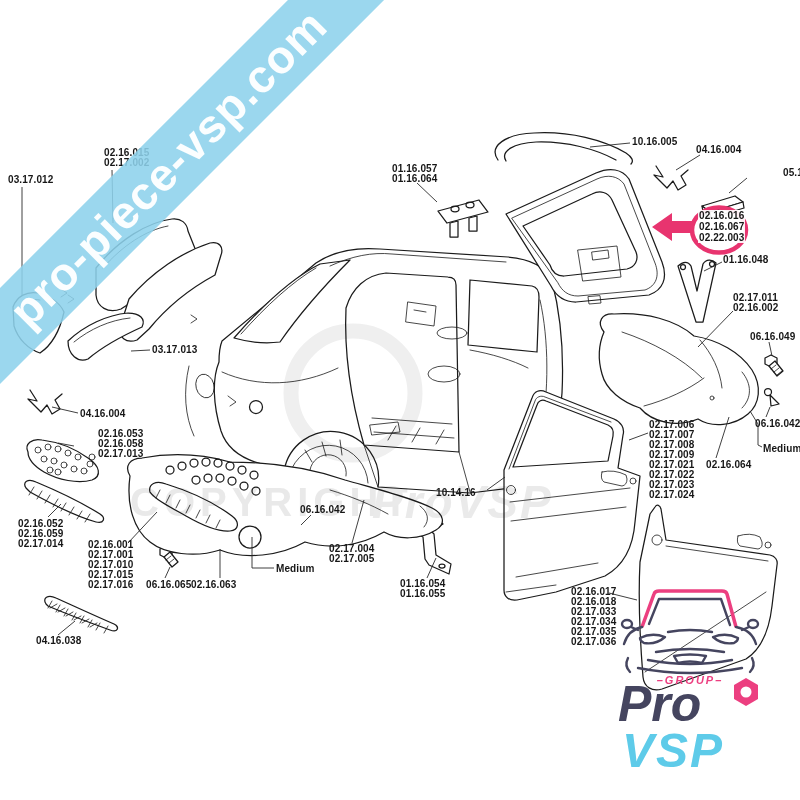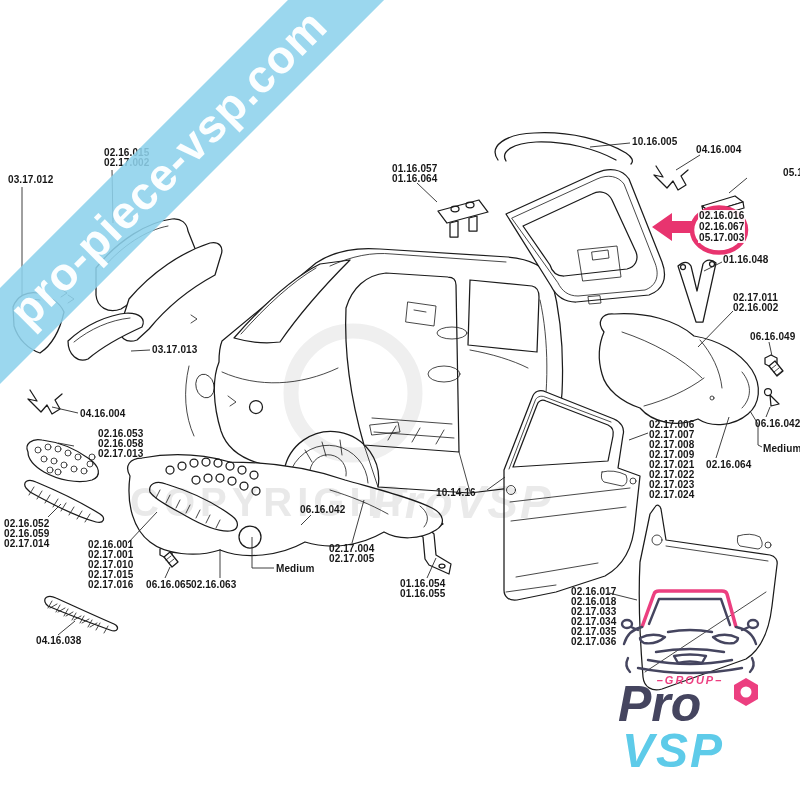--- a/index.html
+++ b/index.html
@@ -244,21 +244,21 @@
     </div>
     <div class="lbl" style="left: 696px; top: 145px;">
       <div>04.16.004</div>
     </div>
     <div class="lbl" style="left: 743px; top: 168px; padding-left: 40px;">
       <div>05.14.25</div>
     </div>
     <div class="lbl hl" style="left: 698px; top: 210px;">
       <div>02.16.016</div>
       <div>02.16.067</div>
-      <div>05.17.003</div>
+      <div>02.22.003</div>
     </div>
     <div class="lbl" style="left: 723px; top: 255px;">
       <div>01.16.048</div>
     </div>
     <div class="lbl" style="left: 733px; top: 293px;">
       <div>02.17.011</div>
       <div>02.16.002</div>
     </div>
     <div class="lbl" style="left: 750px; top: 332px;">
       <div>06.16.049</div>
@@ -313,21 +313,21 @@
       <div>02.17.016</div>
     </div>
     <div class="lbl" style="left: 76px; top: 429px; margin-left: 22px;">
       <div>02.16.053</div>
       <div>02.16.058</div>
       <div>02.17.013</div>
     </div>
     <div class="lbl" style="left: 80px; top: 409px;">
       <div>04.16.004</div>
     </div>
-    <div class="lbl" style="left: 4px; top: 519px; text-align: center;">
+    <div class="lbl" style="left: 18px; top: 519px; text-align: center;">
       <div>02.16.052</div>
       <div>02.16.059</div>
       <div>02.17.014</div>
     </div>
     <div class="lbl" style="left: 36px; top: 636px;">
       <div>04.16.038</div>
     </div>
     <div class="lbl" style="left: 571px; top: 587px;">
       <div>02.16.017</div>
       <div>02.16.018</div>

